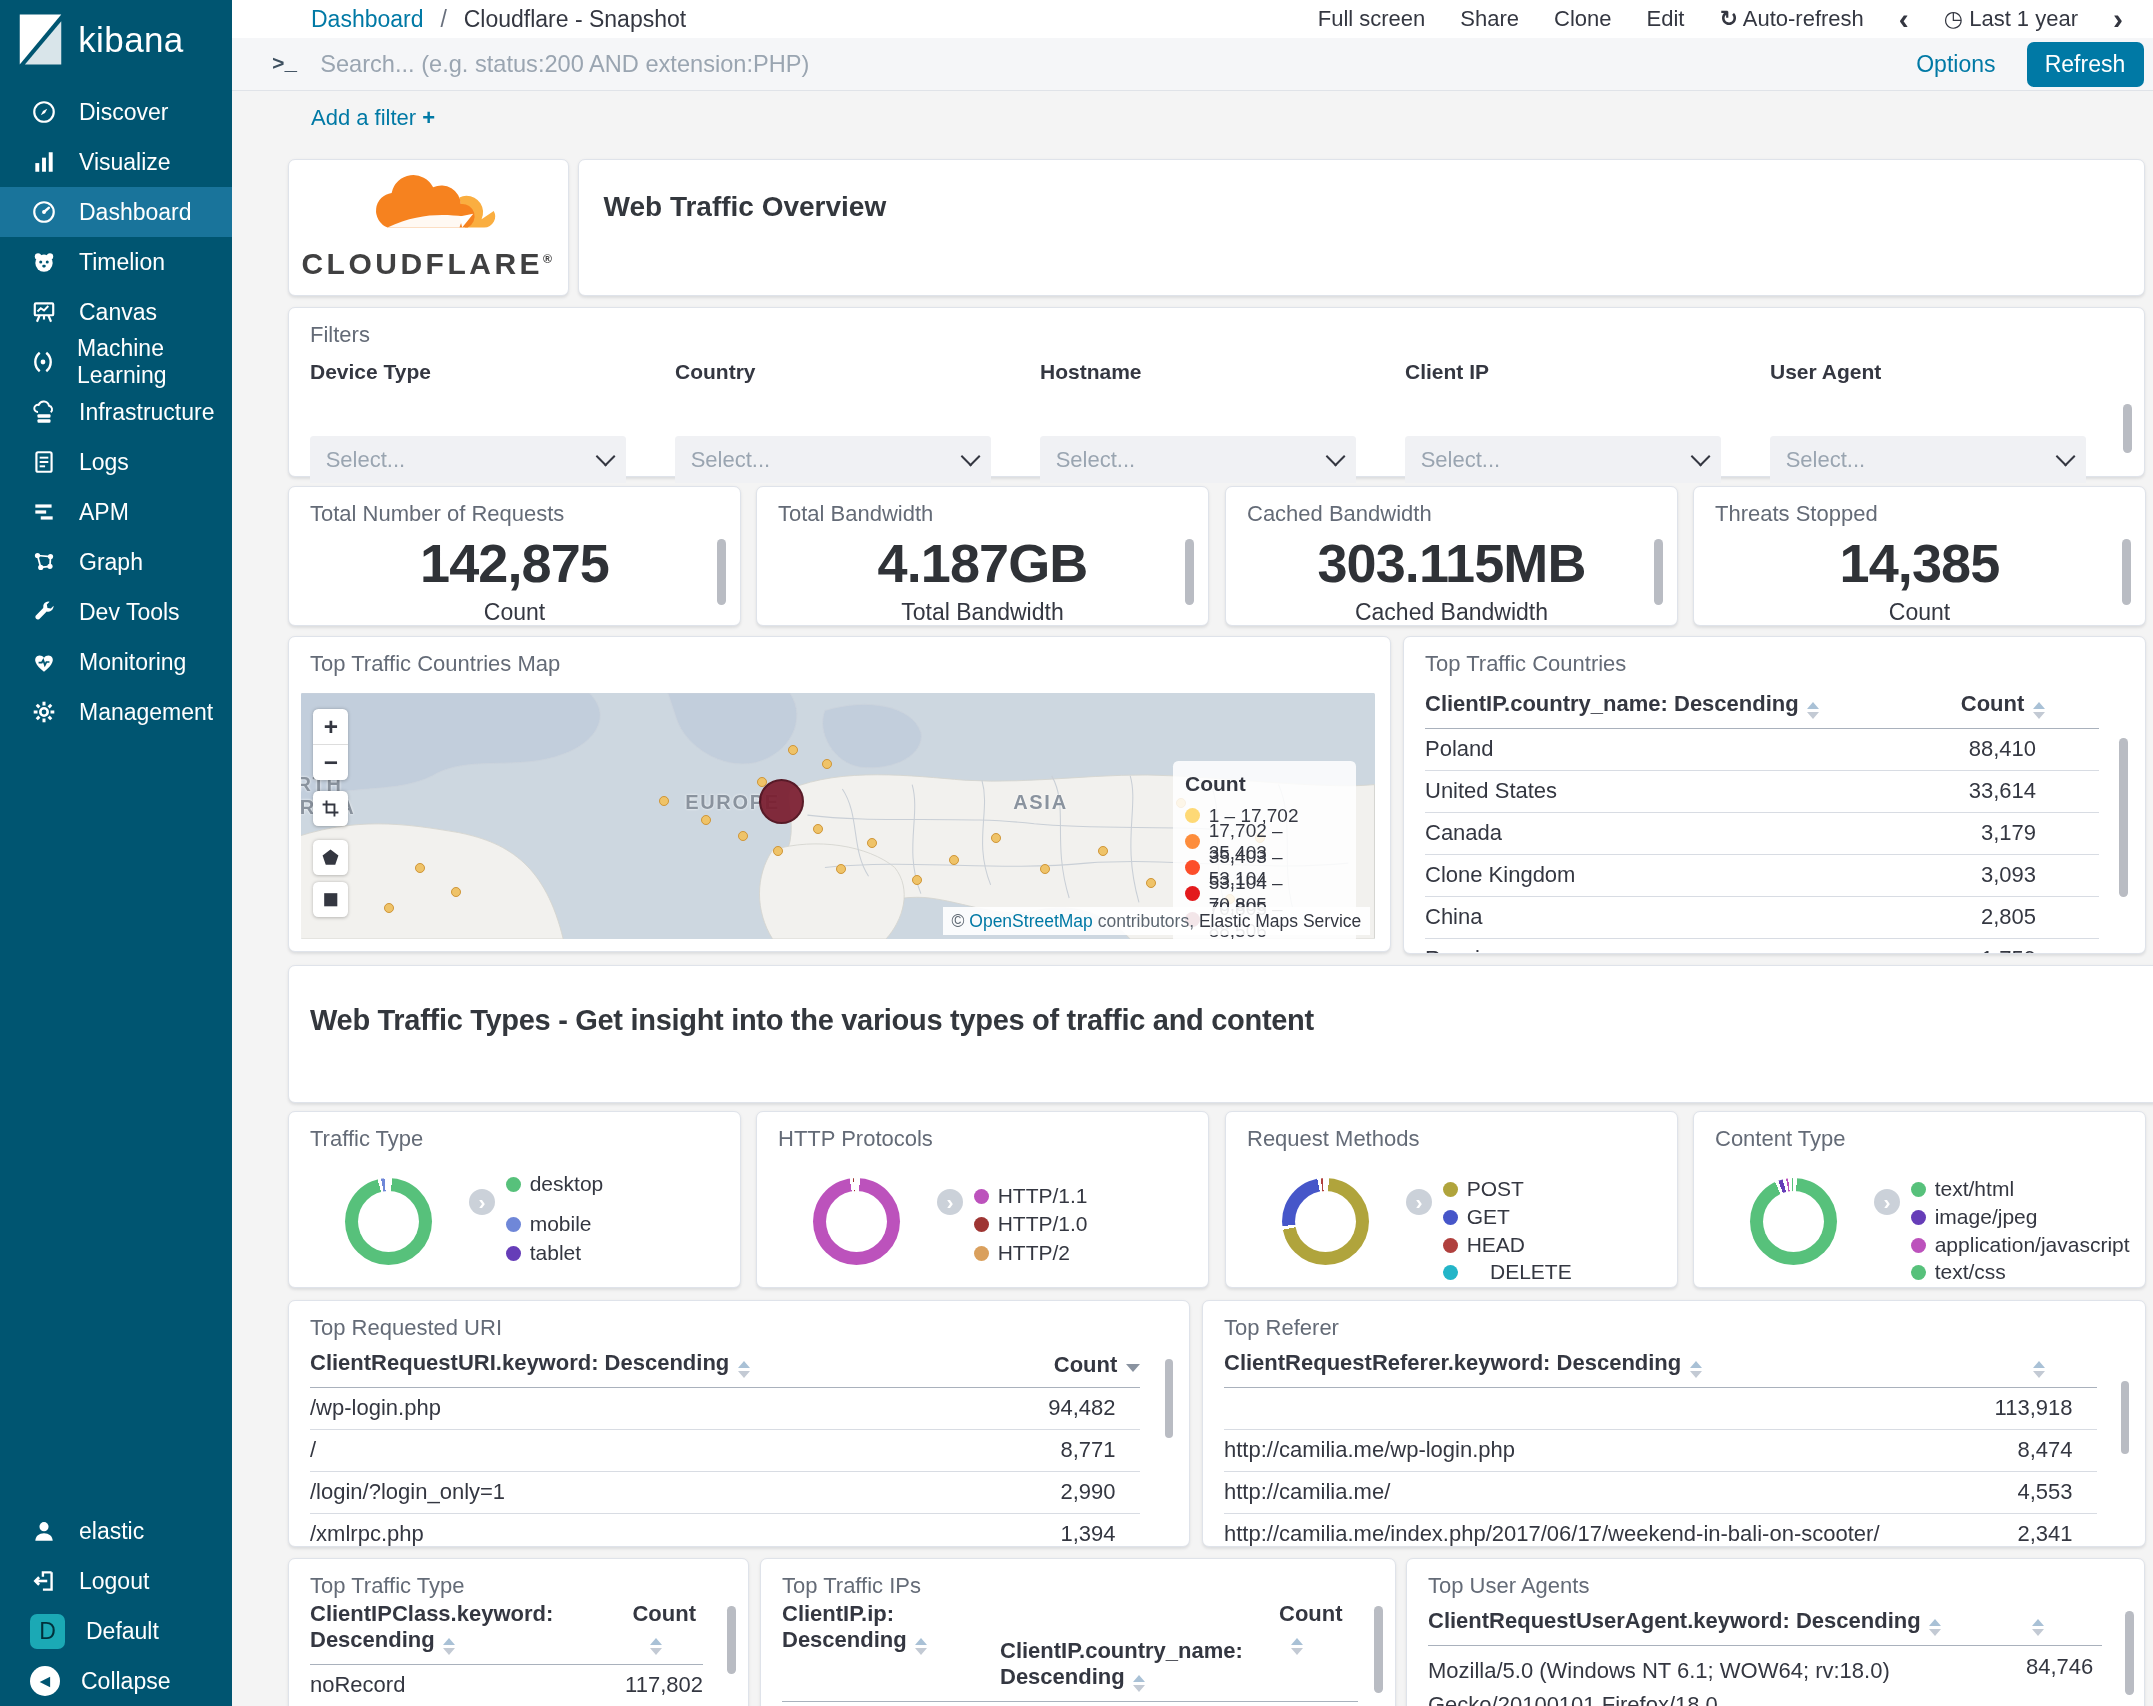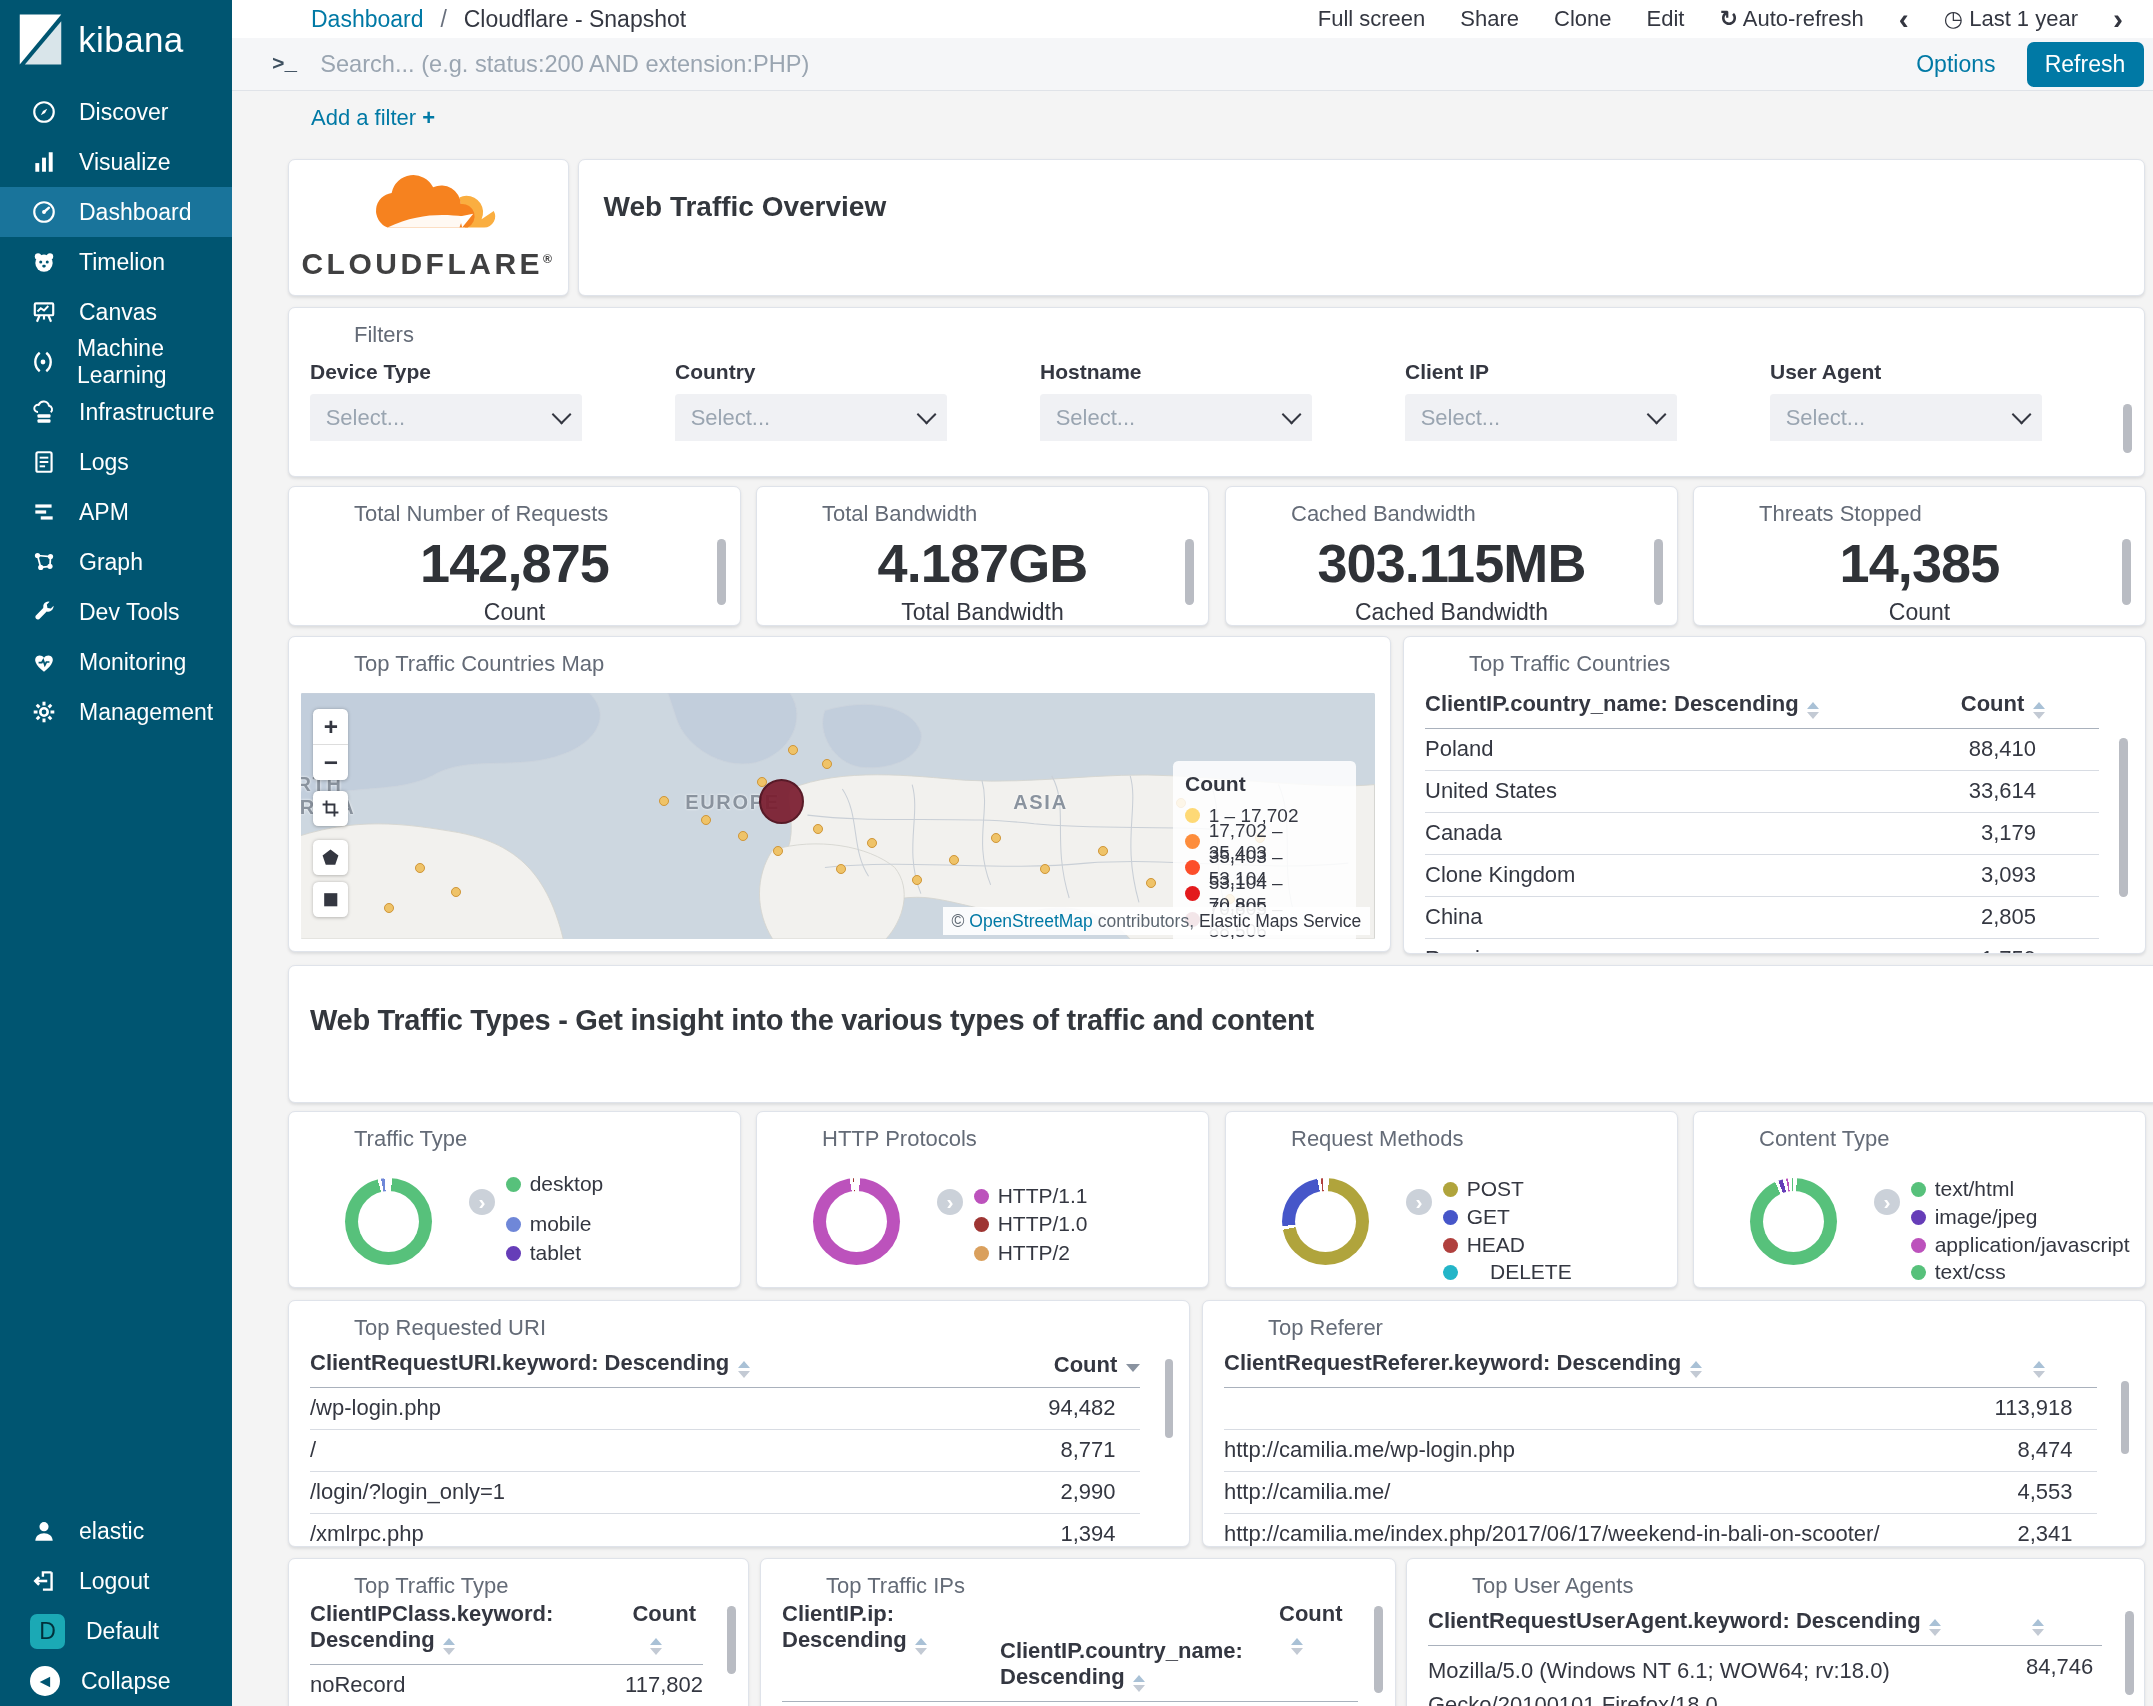--- a/index.html
+++ b/index.html
@@ -28,25 +28,25 @@
   .searchbar{position:absolute;left:232px;top:38px;width:1922px;height:52px;background:#F5F6F8;border-bottom:0.9px solid #E0E3E8;display:flex;align-items:center;}
   .prompt{margin-left:40px;font-family:"Liberation Mono","DejaVu Sans Mono",monospace;font-size:21px;color:#3E5060;font-weight:bold;}
   .searchbar input{flex:1;margin-left:21px;border:none;outline:none;background:transparent;font-size:23.6px;color:#343741;font-family:inherit;}
   .searchbar input::placeholder{color:#9AA5B1;}
   .options{color:#0079A5;font-size:23px;margin-right:31px;cursor:pointer;}
   .refresh{width:117px;height:45px;margin-right:10.5px;background:#0079A5;color:#fff;border:none;border-radius:7px;font-size:23px;font-family:inherit;cursor:pointer;}
   .addfilter{position:absolute;left:311px;top:105px;font-size:22px;color:#0079A5;cursor:pointer;}
   .addfilter b{font-weight:bold;}
   
   .panel{position:absolute;background:#fff;border:0.9px solid #DFE3EA;border-radius:7px;box-shadow:0 1.7px 2.6px rgba(120,125,135,.18);}
-  .ptitle{position:absolute;left:21px;top:14px;font-size:22px;color:#646B77;white-space:nowrap;margin-left:44px;}
+  .ptitle{position:absolute;left:21px;top:14px;font-size:22px;color:#646B77;white-space:nowrap;}
   .vbar{position:absolute;width:8.7px;background:#B9BCC3;border-radius:4.4px;}
   
   .f-label{position:absolute;font-size:21px;font-weight:bold;color:#343741;}
-  .f-select{position:absolute;width:272px;height:47px;background:#F0F1F4;border-bottom:1.7px solid #D8DBе0;border-radius:3.5px 3.5px 0 0;display:flex;align-items:center;justify-content:space-between;padding:0 15.7px;box-sizing:border-box;cursor:pointer;}
+  .f-select{position:absolute;width:316px;height:47px;background:#F0F1F4;border-bottom:1.7px solid #D8DBе0;border-radius:3.5px 3.5px 0 0;display:flex;align-items:center;justify-content:space-between;padding:0 15.7px;box-sizing:border-box;cursor:pointer;margin-top:42px;}
   .f-select .ph{color:#9AA5B1;font-size:22px;}
   .chevdn{width:12.2px;height:12.2px;border-right:2.6px solid #343741;border-bottom:2.6px solid #343741;transform:rotate(45deg) translateY(-3.5px);}
   
   .m-val{position:absolute;left:0;top:45px;width:100%;text-align:center;font-size:54px;font-weight:bold;color:#2f3237;letter-spacing:-0.9px;}
   .m-lbl{position:absolute;left:0;top:112px;width:100%;text-align:center;font-size:23px;color:#343741;}
   
   .mapbox{position:absolute;left:12.2px;top:56px;width:1074px;height:246px;overflow:hidden;background:#CDD7E0;border-radius:1.7px;}
   .map-label{position:absolute;color:#8A939E;font-weight:bold;letter-spacing:1.7px;font-size:20px;text-shadow:0 0 2.6px #fff;}
   .dot{position:absolute;width:7.9px;height:7.9px;border-radius:50%;background:#EFC368;border:1.7px solid #CF9434;}
   .bubble{position:absolute;width:45px;height:45px;border-radius:50%;opacity:.92;border:2.6px solid #4d0a18;box-sizing:border-box;}

